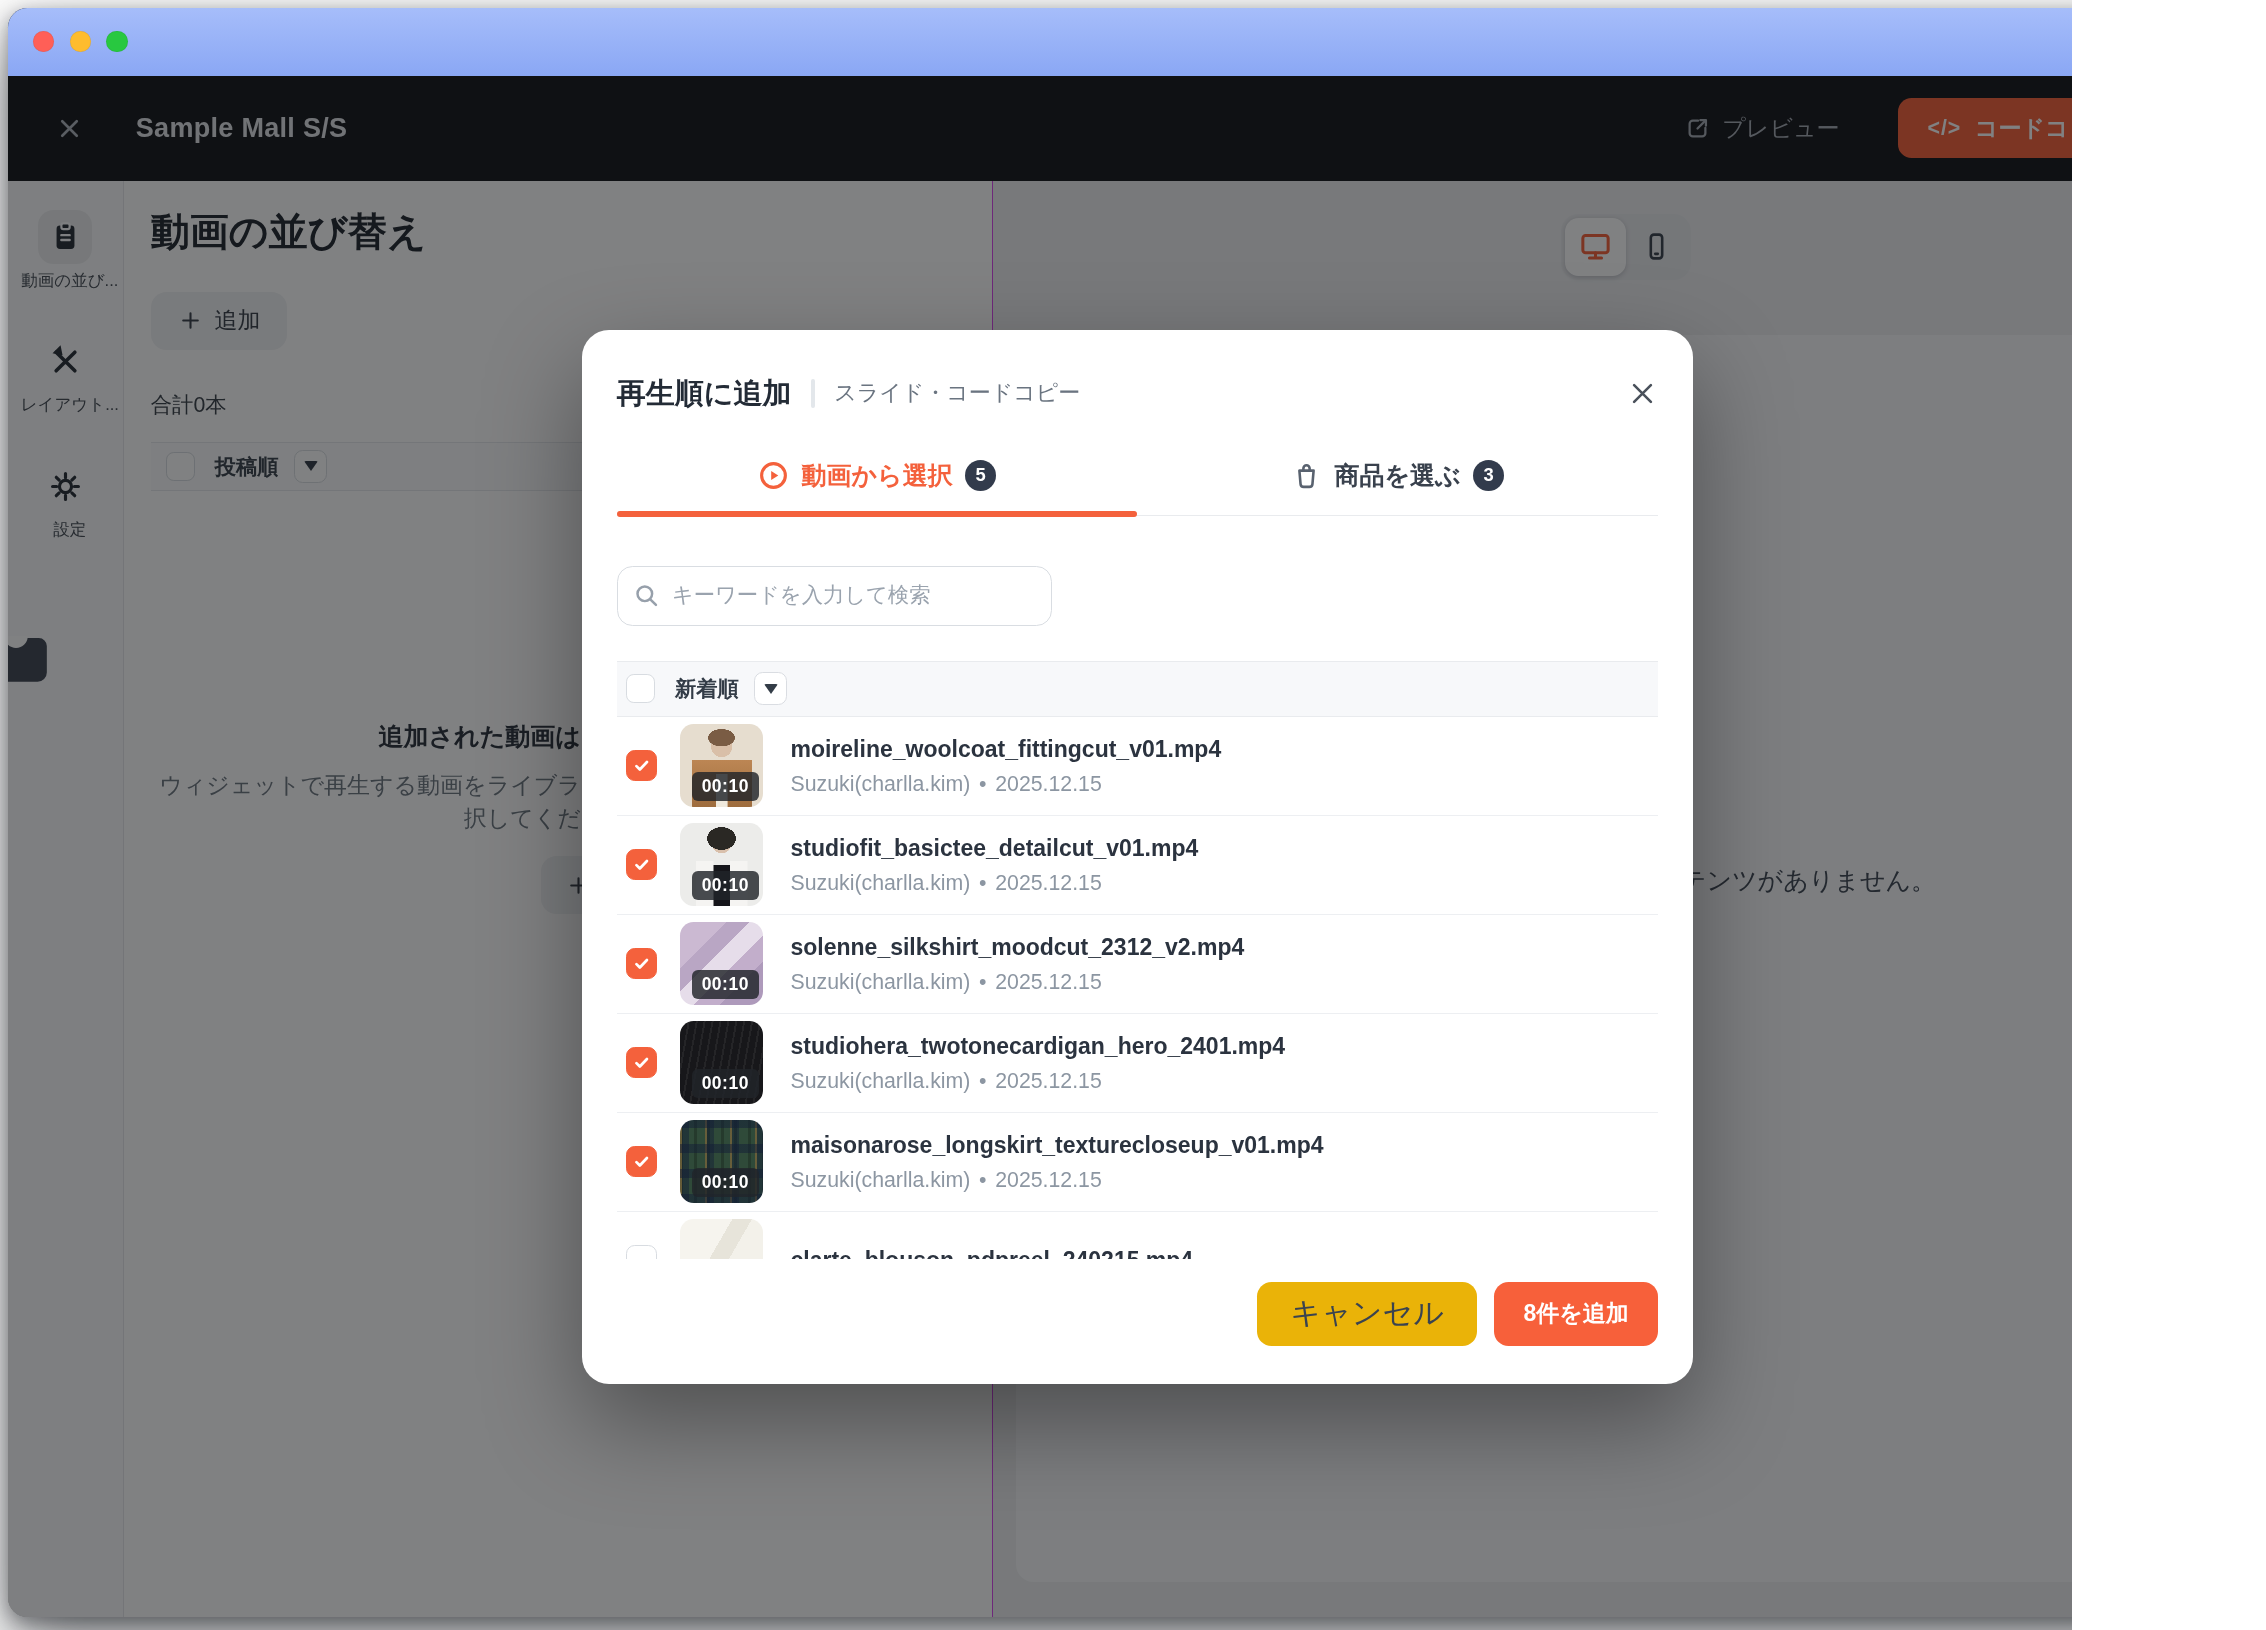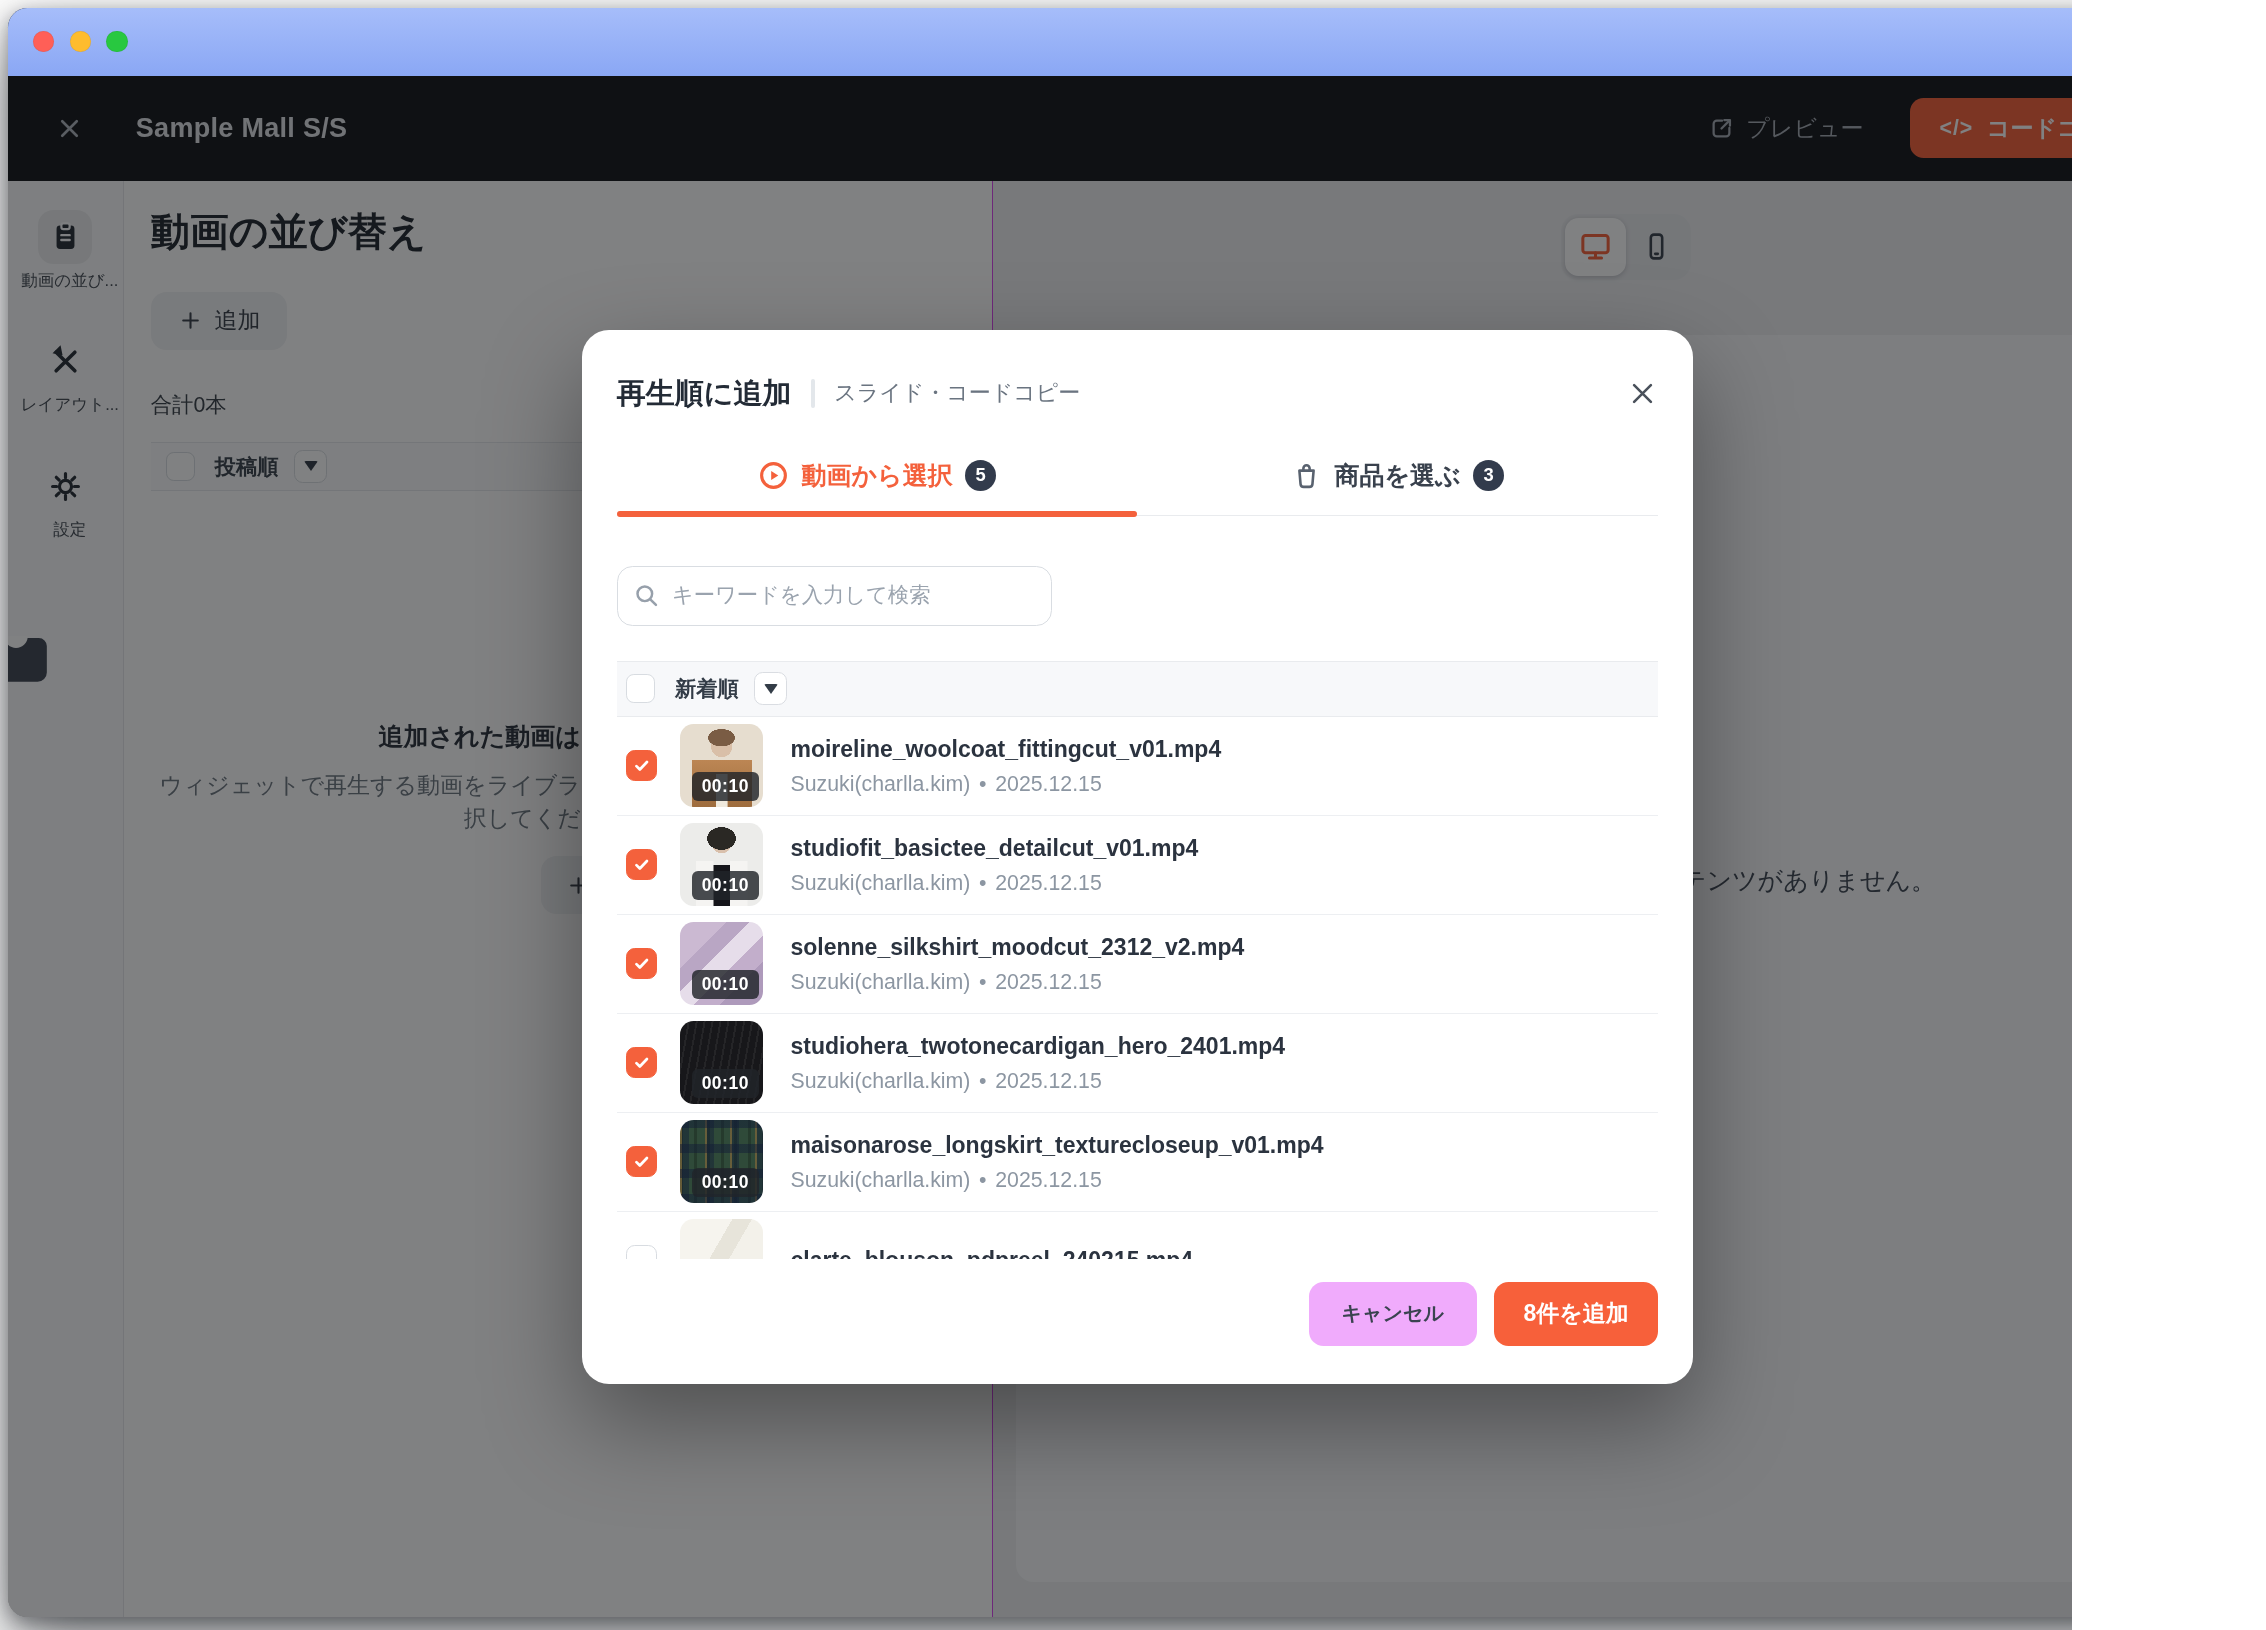--- a/index.html
+++ b/index.html
@@ -18,21 +18,21 @@
   .light { width:21.3px; height:21.3px; border-radius:50%; box-shadow:inset 0 0 1px rgba(0,0,0,.25); }
   .light.red{ background:#FF5F57; } .light.yellow{ background:#FEBC2E; } .light.green{ background:#28C840; }
 
   .app { position:absolute; left:0; top:68px; right:0; bottom:0; }
 
   
   .appbar { position:absolute; left:0; top:0; right:0; height:105px; background:#141519;
     display:flex; align-items:center; padding:0 54px 0 47px; }
   .appbar .close-x { color:#AEB4BC; width:29px; height:29px; }
   .app-title { margin-left:52px; font-size:27px; font-weight:bold; color:#DFE2E7; letter-spacing:0.3px; }
-  .appbar-right { margin-left:auto; display:flex; align-items:center; }
+  .appbar-right { margin-left:auto; display:flex; align-items:center;gap:12px; }
   .preview-btn { display:flex; align-items:center; gap:11.6px; color:#A5ABB4; font-size:23px; }
   .codecopy-btn { margin-left:47px; height:60px; padding:0 29px; border-radius:13.6px;
     background:#F7603A; color:#fff; font-size:23px; font-weight:bold;
     display:flex; align-items:center; gap:13.6px; }
   .codecopy-btn .code-glyph { font-weight:bold; font-size:21.3px; letter-spacing:1px; }
   .kebab { margin-left:43px; display:flex; flex-direction:column; gap:5.8px; }
   .kebab i { width:5.8px; height:5.8px; border-radius:50%; background:#B3B8C0; }
 
   
   .appbody { position:absolute; left:0; top:105px; right:0; bottom:0; display:flex; }
@@ -149,22 +149,22 @@
     background-image:
       repeating-linear-gradient(0deg, rgba(18,28,54,.5) 0 8.7px, rgba(0,0,0,0) 8.7px 25px),
       repeating-linear-gradient(90deg, rgba(18,28,54,.45) 0 8.7px, rgba(0,0,0,0) 8.7px 25px),
       repeating-linear-gradient(90deg, rgba(214,172,62,.75) 0 1.9px, rgba(0,0,0,0) 1.9px 25px),
       repeating-linear-gradient(90deg, rgba(0,0,0,.22) 0 2.9px, rgba(0,0,0,0) 2.9px 13.6px); }
   .t6 { background-color:#EFEDE6;
     background-image:linear-gradient(120deg,#F6F4EE 0 40%,#E7E4DA 40% 55%,#F3F1EA 55%); }
 
   .m-footer { height:126px; display:flex; justify-content:flex-end; align-items:flex-start;
     padding:23px 35px 0; gap:17.5px; }
-  .btn-cancel { height:64px; padding:0 33px; border-radius:14.6px; background:#f0abfc;
-    color:#3A4350; font-size:20px; font-weight:bold; display:flex; align-items:center; }
+  .btn-cancel { height:64px; padding:0 33px; border-radius:14.6px; background:#eab308;
+    color:#3A4350; font-size:30px; font-weight:normal; display:flex; align-items:center; }
   .btn-submit { height:64px; padding:0 29px; border-radius:14.6px; background:#F7603A;
     color:#fff; font-size:23px; font-weight:bold; display:flex; align-items:center; }
 
   svg { display:block; }
 </style>
 </head>
 <body>
 
 <div class="stage">
   <div class="window">

